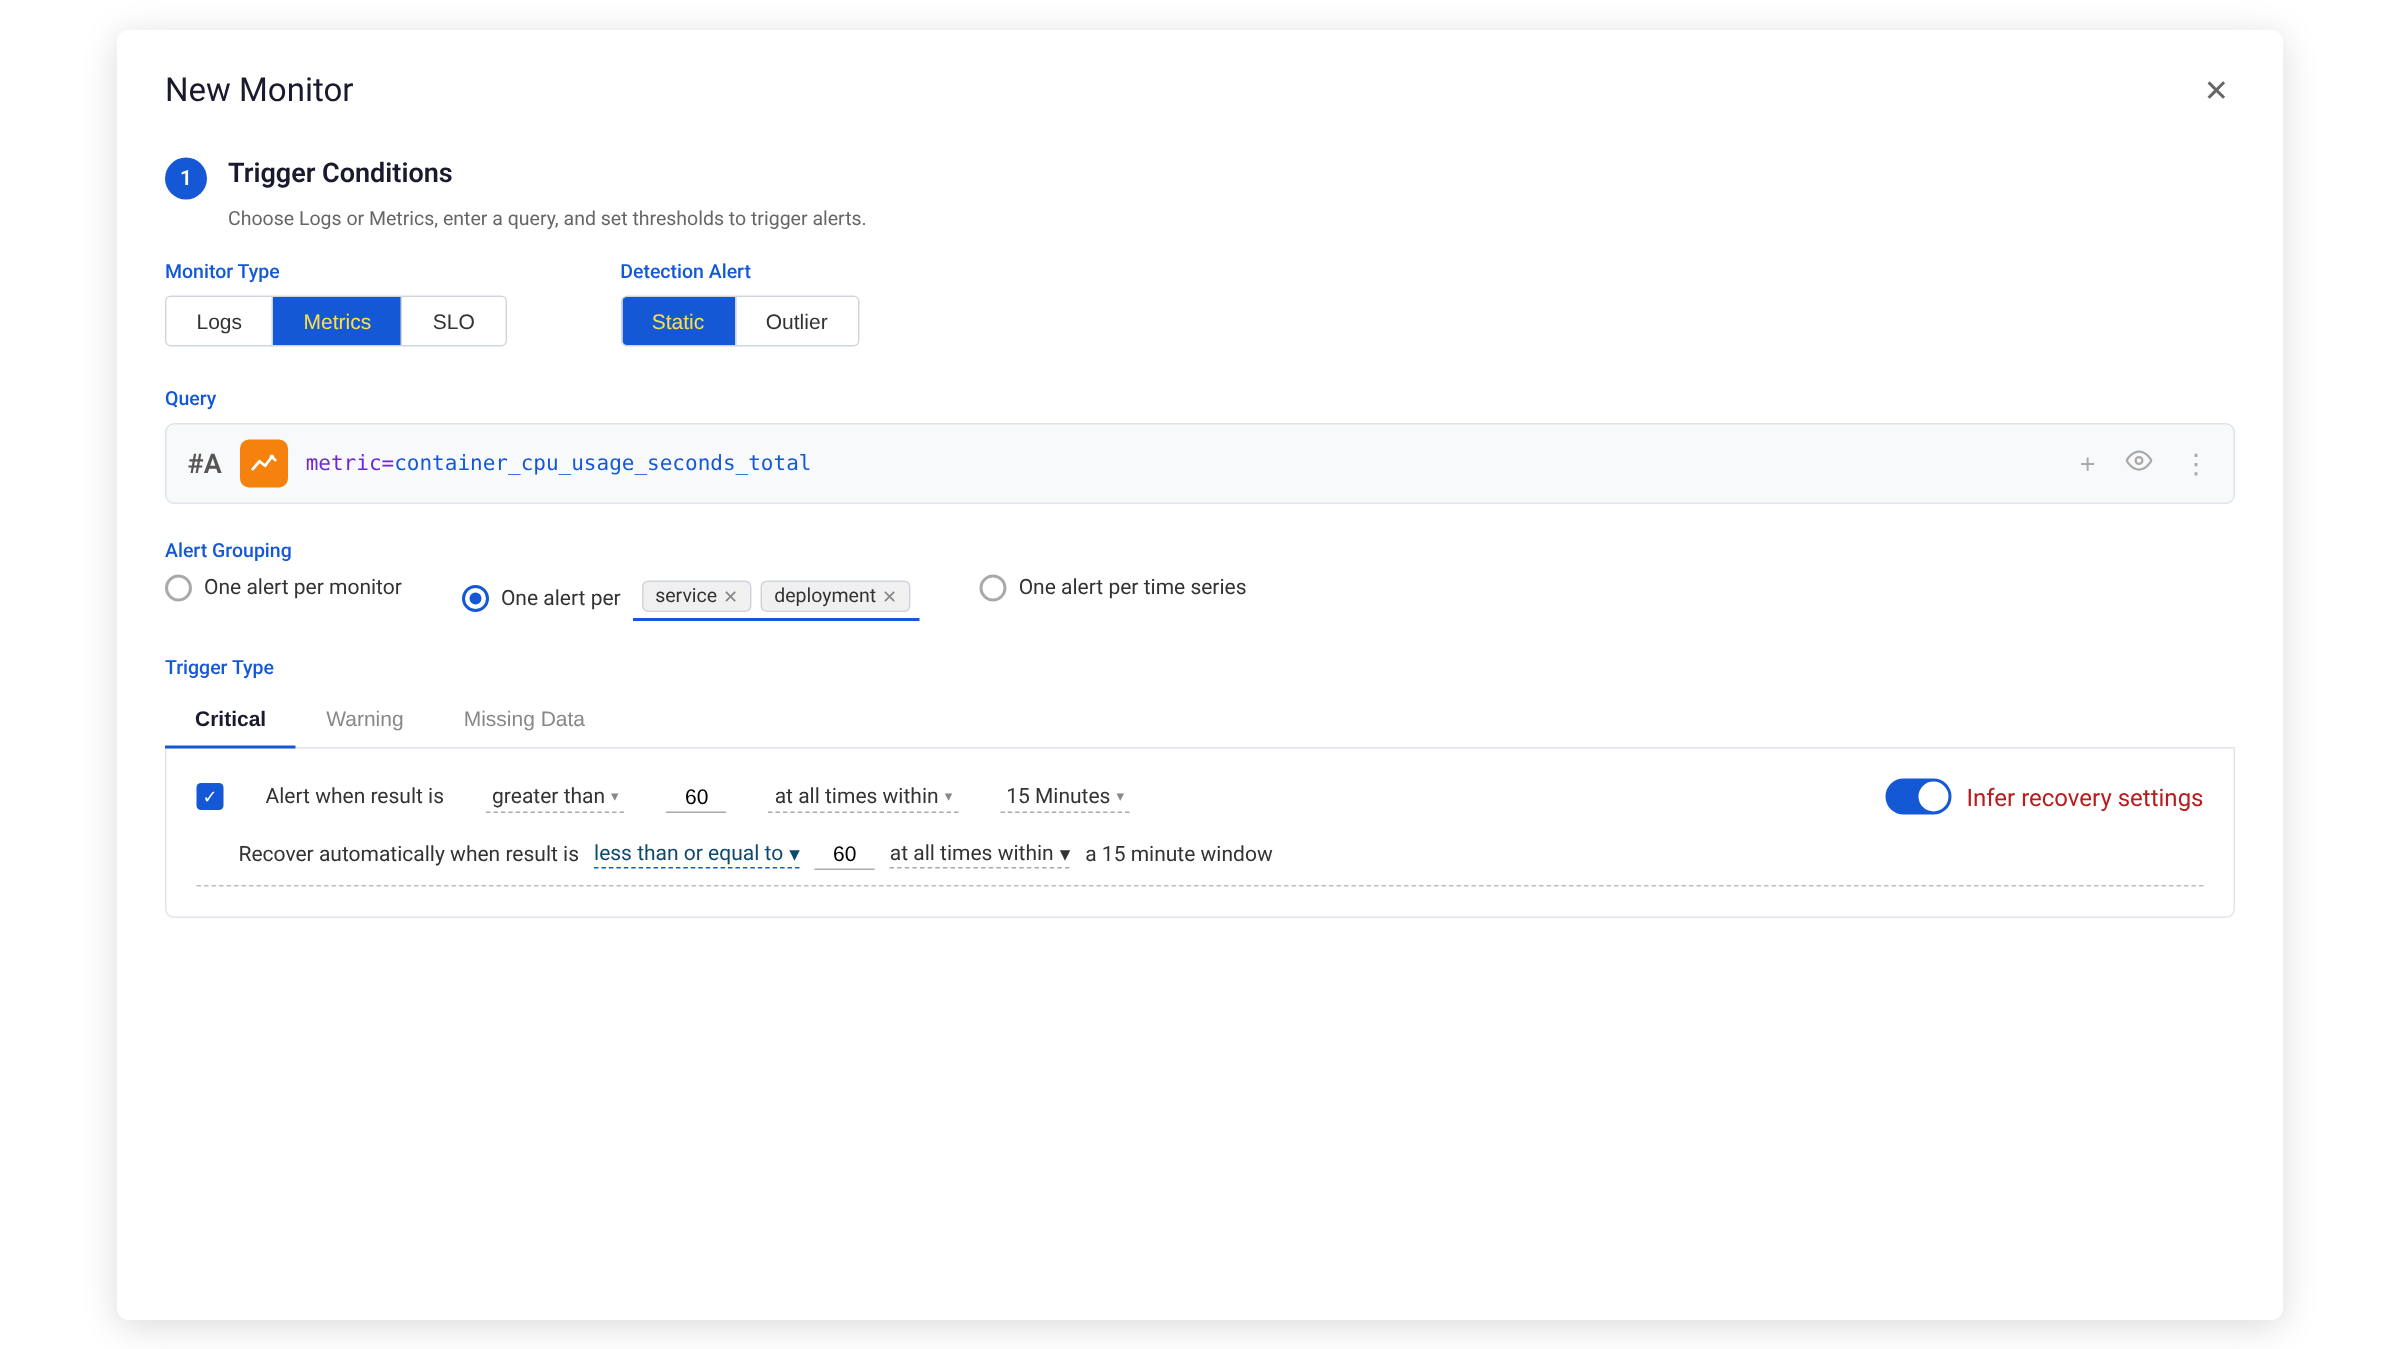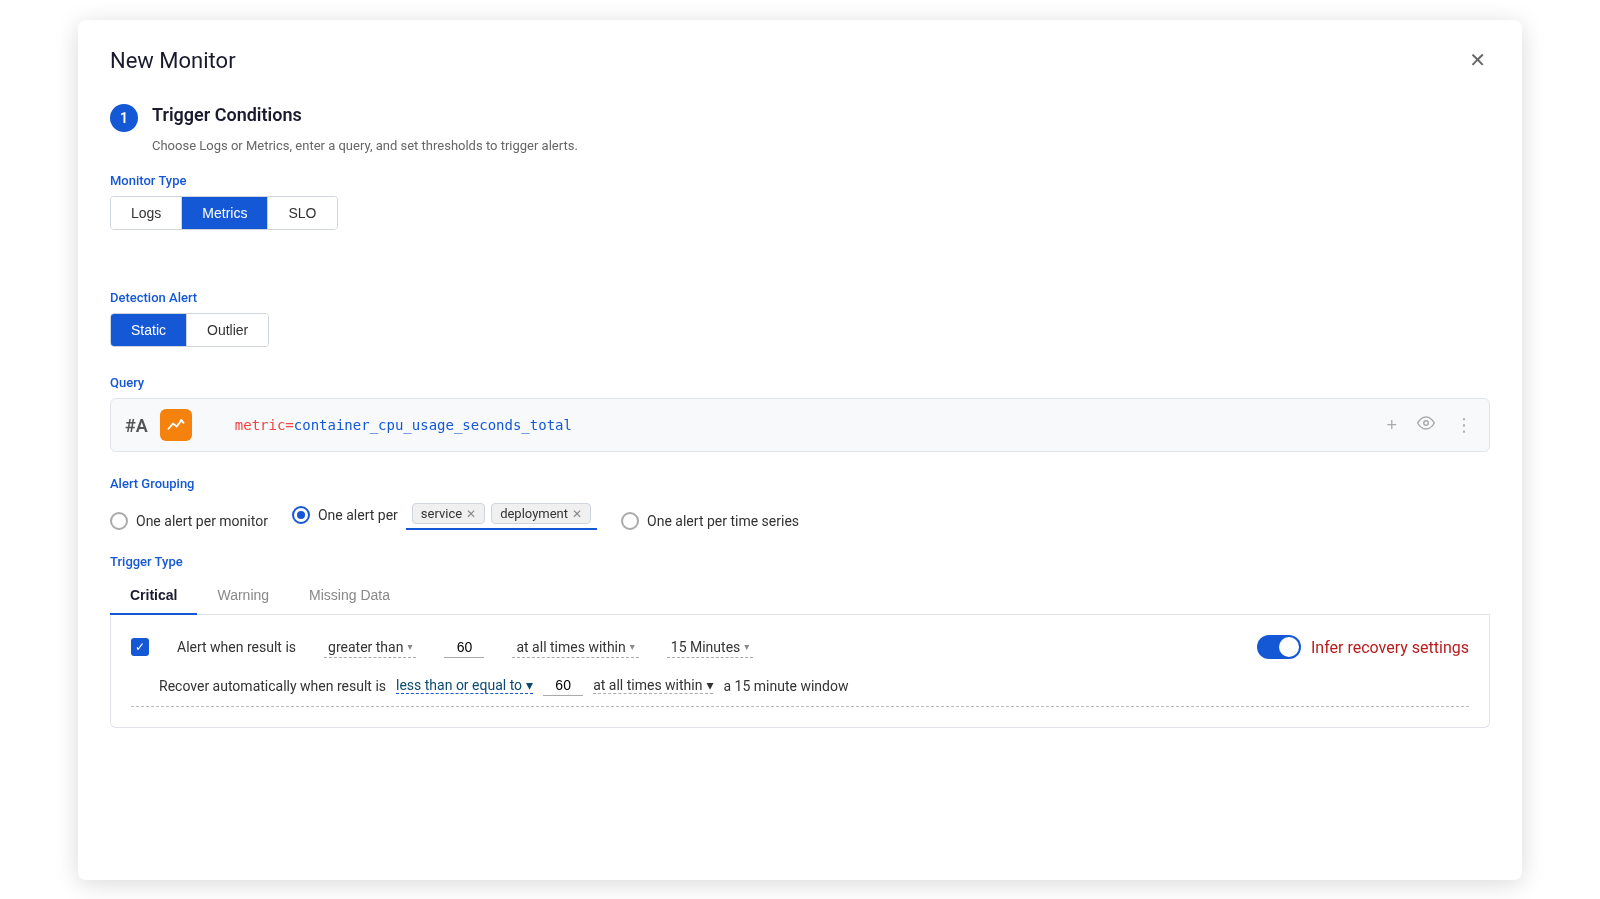--- a/index.html
+++ b/index.html
@@ -90,27 +90,26 @@
       border: none;
       background: #fff;
       cursor: pointer;
       font-size: 14px;
       color: #333;
       border-right: 1px solid #d0d5dd;
     }
     .btn-toggle:last-child { border-right: none; }
     .btn-toggle.active {
       background: #1558d6;
-      color: #ffffff;
+      color: #fde047;
     }
     .monitor-type-detection {
       display: flex;
-      gap: 60px;
+      gap: 76px;
       margin-bottom: 28px;
-      flex-direction: column;
     }
     .query-section { margin-bottom: 24px; }
     .query-row {
       display: flex;
       align-items: center;
       gap: 12px;
       background: #f8f9fa;
       border: 1px solid #e0e4ea;
       border-radius: 6px;
       padding: 10px 14px;
@@ -134,43 +133,42 @@
       height: 18px;
       fill: #fff;
     }
     .query-text {
       flex: 1;
       font-family: monospace;
       font-size: 14px;
       color: #1558d6;
     }
     .query-metric-prefix {
-      color: #ef4444;
-      margin-left: 31px;
+      color: #6d28d9;
     }
     .query-actions {
       display: flex;
       align-items: center;
       gap: 16px;
       color: #aaa;
       font-size: 18px;
     }
     .query-action-btn {
       background: none;
       border: none;
       cursor: pointer;
       color: #aaa;
       font-size: 18px;
       padding: 2px;
     }
     .alert-grouping { margin-bottom: 24px; }
     .radio-group {
       display: flex;
-      align-items: flex-end;
-      gap: 24px;
+      align-items: flex-start;
+      gap: 40px;
       flex-wrap: wrap;
     }
     .radio-option {
       display: flex;
       align-items: center;
       gap: 8px;
       cursor: pointer;
     }
     .radio-circle {
       width: 18px;

